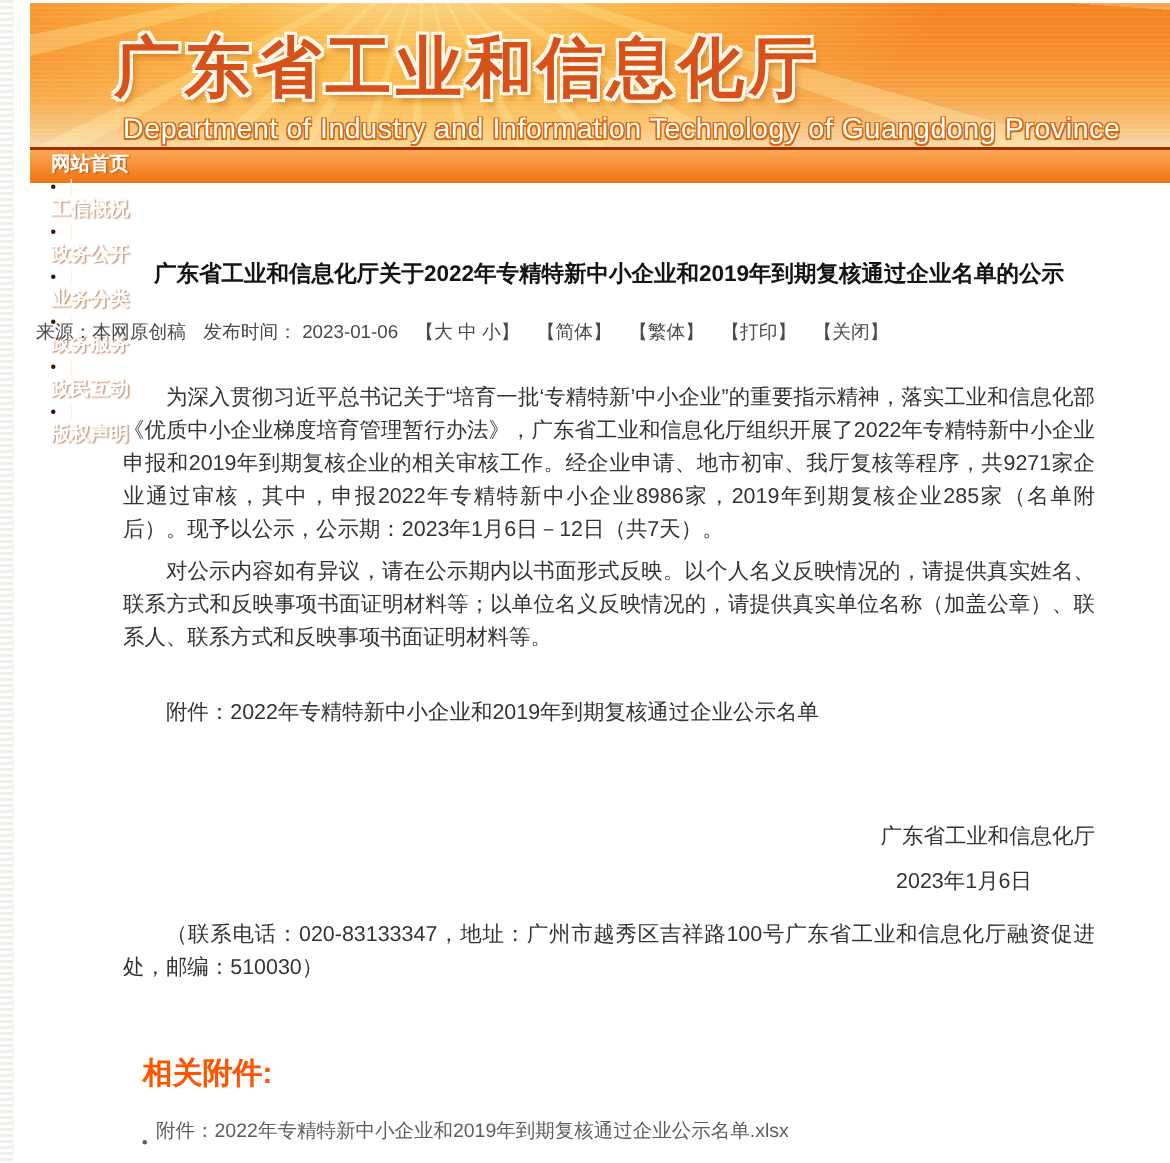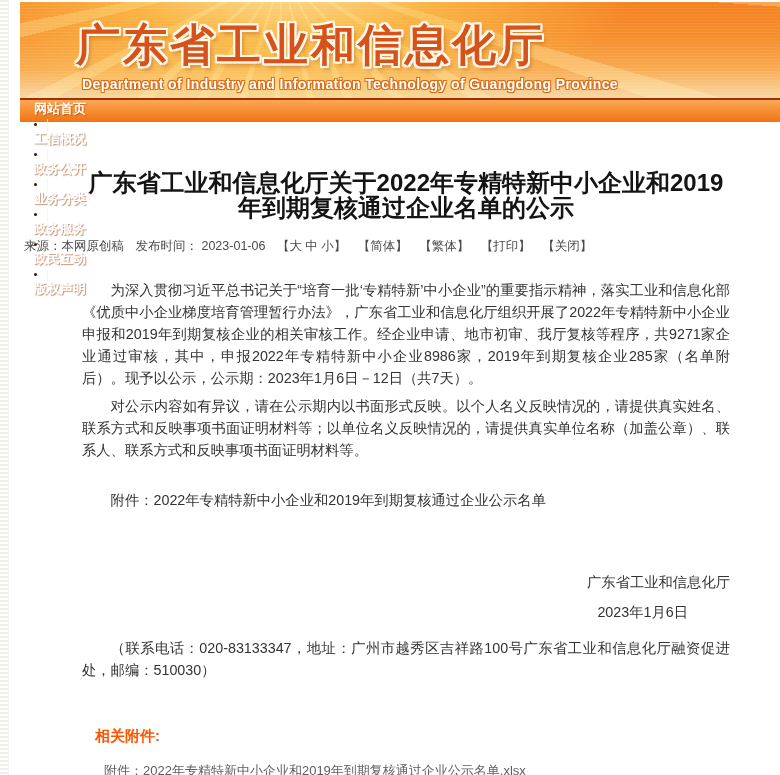--- a/index.html
+++ b/index.html
@@ -26,21 +26,21 @@
   }
   .banner-title{
     position:absolute;left:56px;top:14px;
     font-size:44px;font-weight:bold;letter-spacing:3px;color:#d5521b;
     text-shadow:-2px -2px 0 #fff8ea,2px -2px 0 #fff8ea,-2px 2px 0 #fff8ea,2px 2px 0 #fff8ea,
                  0 -2px 0 #fff8ea,0 2px 0 #fff8ea,-2px 0 0 #fff8ea,2px 0 0 #fff8ea,
                  3px 4px 4px rgba(160,70,0,.45);
   }
   .banner-subtitle{
     position:absolute;left:62px;top:74px;
-    font-size:14px;font-weight:bold;letter-spacing:.4px;color:#ffffff;
+    font-size:19px;font-weight:normal;letter-spacing:.4px;color:#ffffff;
     text-shadow:1px 1px 0 #d8username 0;
     text-shadow:1px 1px 0 #d86a12,-1px -1px 0 #d86a12,1px -1px 0 #d86a12,-1px 1px 0 #d86a12;
   }
 
   
   .nav{
     height:24px;border-top:2px solid #9c3000;
     background:linear-gradient(180deg,#fba757 0%,#f68c2f 55%,#ee7415 100%);
     display:flex;align-items:flex-start;justify-content:space-between;
     padding:0 70px 0 14px;box-sizing:border-box;flex-direction:column;
@@ -50,38 +50,38 @@
     text-shadow:1px 1px 1px rgba(150,60,0,.55);white-space:nowrap;cursor:pointer;
   }
   .dot{width:3px;height:3px;border-radius:50%;background:#3c1600;display:inline-block;}
   .sep{display:flex;align-items:center;gap:9px;}
   .pipe{color:#fff3dd;font-size:12px;opacity:.9;line-height:1;}
 
   
   .content{position:relative;}
   .article-title{
     width:642px;margin:48px auto 0;
-    font-size:24px;line-height:25px;font-weight:bold;color:#141414;
+    font-size:15px;line-height:25px;font-weight:bold;color:#141414;
     text-align:center;
   }
   .meta{
     margin-top:18px;text-align:left;font-size:12.5px;color:#4a4a4a;white-space:nowrap;
   }
   .meta span{margin:0 4px;}
   .meta .btn{cursor:pointer;}
   .body{margin:24px 62px 0 62px;font-size:14.3px;line-height:22px;color:#333333;}
   .body p{margin:0 0 6px 0;text-indent:2em;text-align:justify;}
   .body p.attach-ref{margin-top:28px;}
   .sign-org{margin:62px 62px 0 62px;text-align:right;font-size:14.3px;color:#333;}
   .sign-date{margin:11px 104px 15px 62px;text-align:right;font-size:14.3px;color:#333;}
   .contact{margin:6px 62px 0 62px;font-size:14.3px;line-height:22px;color:#333;text-indent:2em;text-align:justify;}
 
   
   .related{margin:46px 62px 0 75px;}
-  .related-title{font-size:15px;font-weight:bold;color:#ff5400;}
+  .related-title{font-size:20px;font-weight:bold;color:#ff5400;}
   .attachment-item{
     margin-top:16px;font-size:13px;color:#5e5e5e;display:flex;align-items:flex-end;cursor:pointer;
   }
   .attachment-item .bullet{
     width:3px;height:3px;background:#5e5e5e;border-radius:50%;margin-right:6px;flex:0 0 auto;
   }
 </style>
 </head>
 <body>
 

